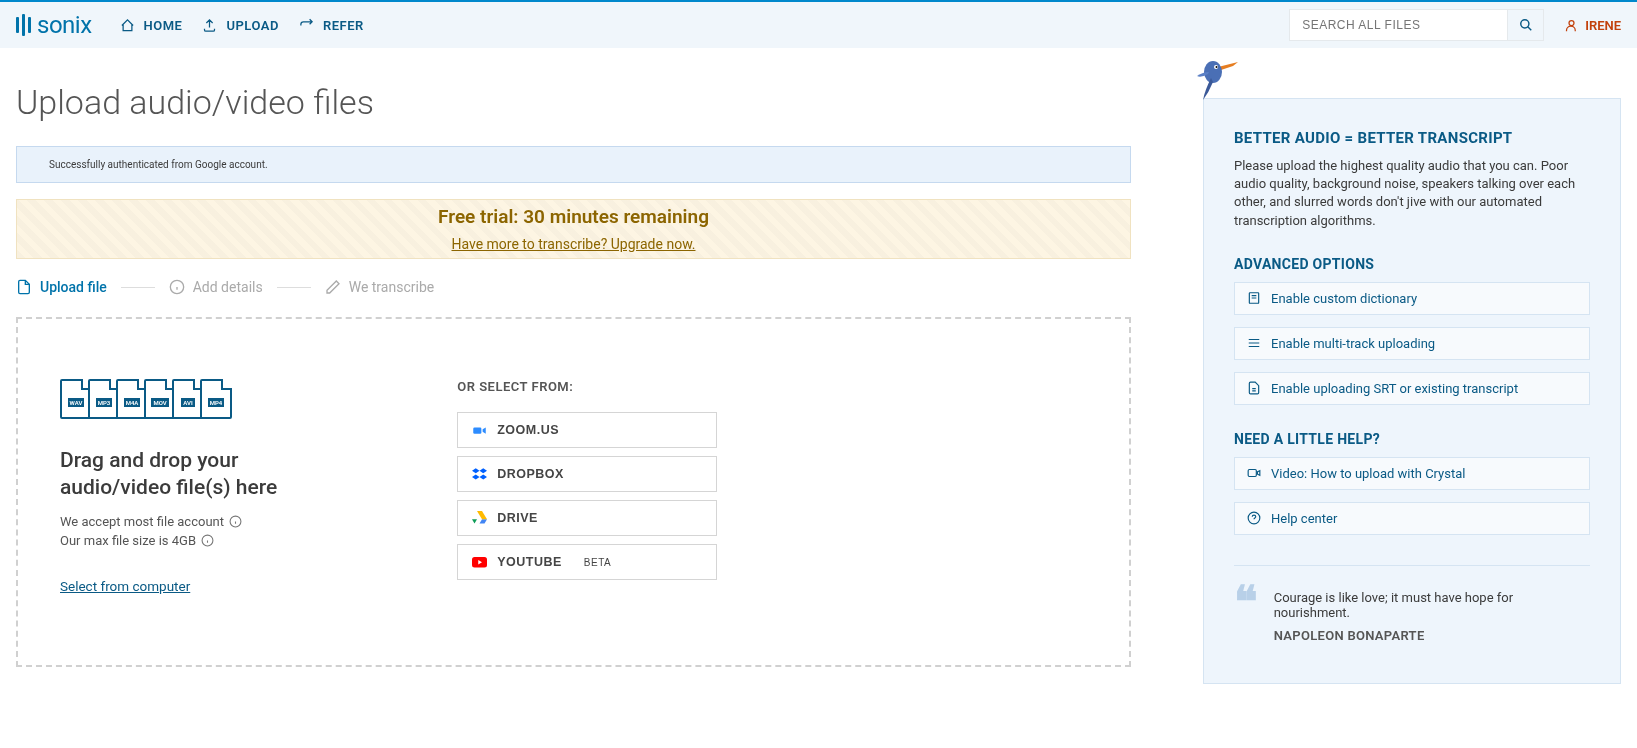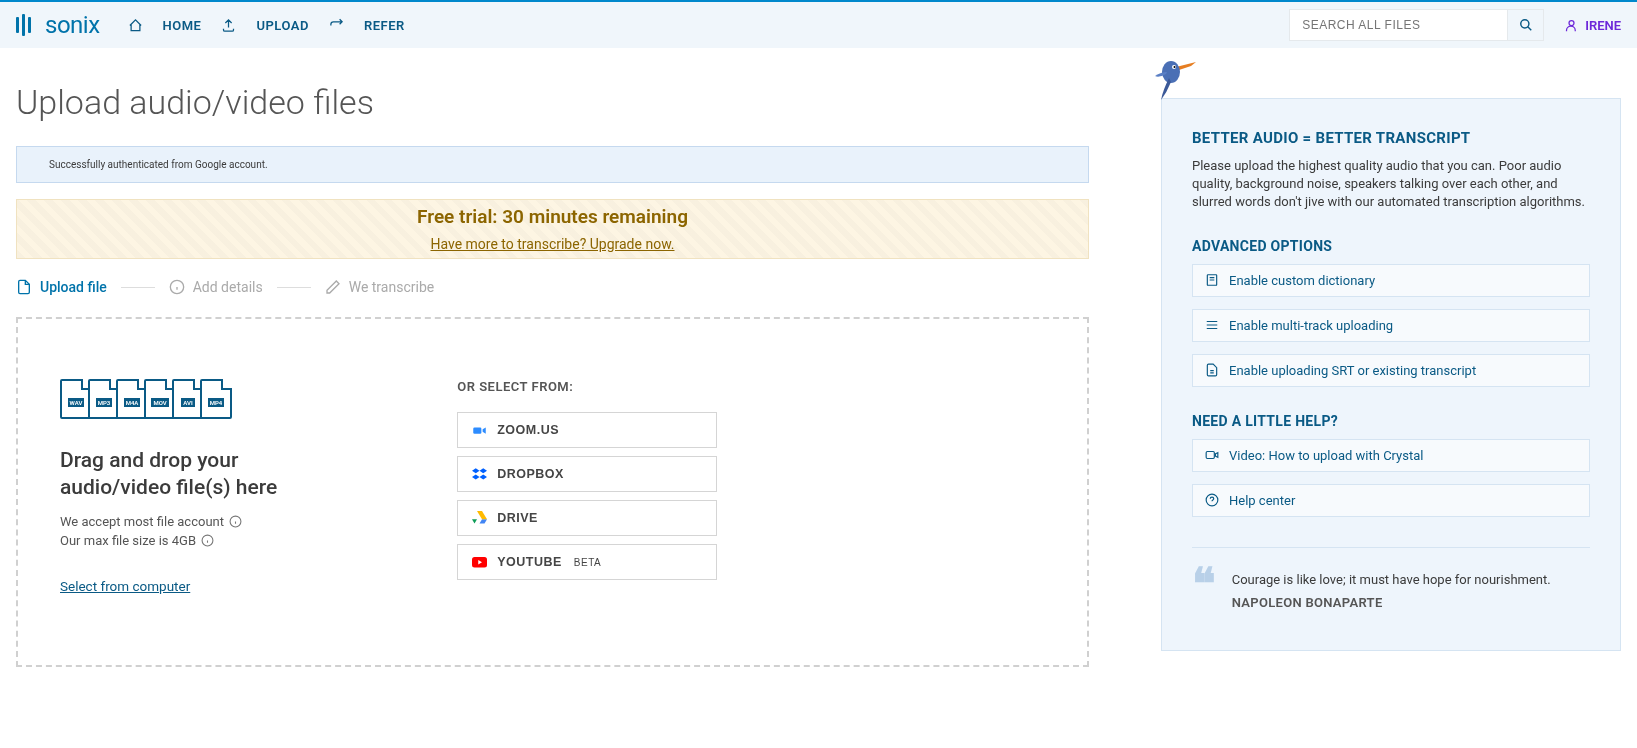--- a/index.html
+++ b/index.html
@@ -1,37 +1,37 @@
 <!DOCTYPE html>
 <html><head>
 <meta charset="utf-8">
 <style>
 * { margin: 0; padding: 0; box-sizing: border-box; }
 body { font-family: -apple-system, BlinkMacSystemFont, "Segoe UI", Roboto, sans-serif; background: #fff; color: #333; }
 
 
 .top-header { border-top: 2px solid #0088cc; background: #f0f6fb; height: 48px; display: flex; align-items: center; padding: 0 16px; }
-.logo { display: flex; align-items: center; color: #0073aa; font-size: 24px; font-weight: 400; letter-spacing: -0.5px; margin-right: 28px; cursor: pointer; gap: 8px; }
+.logo { display: flex; align-items: center; color: #0073aa; font-size: 24px; font-weight: 400; letter-spacing: -0.5px; margin-right: 28px; cursor: pointer; }
 .logo-bars { display: inline-flex; gap: 3px; margin-right: 6px; align-items: center; }
 .logo-bar { width: 3px; background: #0073aa; border-radius: 1px; }
 .logo-bar:nth-child(1) { height: 16px; }
 .logo-bar:nth-child(2) { height: 22px; }
 .logo-bar:nth-child(3) { height: 16px; }
 .nav-links { display: flex; gap: 20px; }
-.nav-link { display: flex; align-items: center; gap: 20px; color: #0a5a85; font-size: 13px; font-weight: 600; text-decoration: none; letter-spacing: 0.5px; cursor: pointer; }
+.nav-link { display: flex; align-items: center; gap: 9px; color: #0a5a85; font-size: 13px; font-weight: 600; text-decoration: none; letter-spacing: 0.5px; cursor: pointer; }
 .nav-link svg { width: 15px; height: 15px; }
 .header-right { margin-left: auto; display: flex; align-items: center; gap: 0; }
 .search-input { width: 219px; height: 32px; border: 1px solid #e5e9ec; font-size: 12px; padding: 0 12px; color: #666; letter-spacing: 0.5px; }
 .search-btn { width: 36px; height: 32px; background: #f0f6fb; border: 1px solid #e5e9ec; border-left: none; display: flex; align-items: center; justify-content: center; cursor: pointer; color: #0a5a85; }
-.user-link { display: flex; align-items: center; gap: 6px; color: #6d28d9; font-size: 13px; font-weight: 600; margin-left: 20px; cursor: pointer; }
+.user-link { display: flex; align-items: center; gap: 6px; color: #c2410c; font-size: 13px; font-weight: 600; margin-left: 20px; cursor: pointer; }
 
 
 .container { display: flex; padding: 16px; gap: 72px; max-width: 1637px; justify-content: flex-end; }
 .main-col { flex: 1; min-width: 0; }
-.side-col { width: 460px; position: relative; }
+.side-col { width: 418px; position: relative; }
 
 
 .page-title { font-size: 34px; font-weight: 300; color: #555; margin: 18px 0 24px; }
 
 
 .alert-info { background: #e9f2fb; border: 1px solid #c5d9ef; padding: 12px 32px; font-size: 10px; color: #3b3b3b; margin-bottom: 16px; }
 .alert-trial { background: #fdf5e3; border: 1px solid #f0e2c0; padding: 5px; text-align: center; margin-bottom: 20px;
   background-image: repeating-linear-gradient(45deg, rgba(0,0,0,0.02) 0, rgba(0,0,0,0.02) 6px, transparent 6px, transparent 12px); }
 .trial-title { font-size: 19px; font-weight: 600; color: #8c6500; margin-bottom: 6px; }
 .trial-link { font-size: 14px; color: #8c6500; text-decoration: underline; cursor: pointer; }
@@ -53,21 +53,21 @@
 .file-icon::before { content: ''; position: absolute; top: -2px; right: -2px; width: 9px; height: 9px; background: #fff; border-left: 2px solid #0a5a85; border-bottom: 2px solid #0a5a85; }
 .file-icon span { background: #0a5a85; color: #fff; padding: 1px 2px; font-size: 6px; }
 .drop-title { font-size: 21px; font-weight: 500; color: #3b3b3b; line-height: 1.3; margin-bottom: 12px; }
 .drop-sub { font-size: 13px; color: #555; margin-bottom: 4px; display: flex; align-items: center; gap: 5px; }
 .drop-sub svg { width: 13px; height: 13px; stroke: #777; }
 .select-computer { display: inline-block; font-size: 13.5px; color: #0a5a85; text-decoration: underline; margin-top: 26px; cursor: pointer; }
 
 .drop-right { flex: 1; max-width: 300px; margin-left: 120px; }
 .or-label { font-size: 13px; font-weight: 600; color: #555; letter-spacing: 0.5px; margin-bottom: 18px; }
 .src-btn { display: flex; align-items: center; gap: 10px; width: 260px; height: 36px; border: 1px solid #d5d5d5; background: #fff; padding: 16px 14px; font-size: 12.5px; font-weight: 600; color: #454545; letter-spacing: 0.5px; margin-bottom: 8px; cursor: pointer; }
-.src-btn .beta { font-size: 10px; font-weight: 400; vertical-align: super; margin-left: 2px; }
+.src-btn .beta { font-size: 10px; font-weight: 400; vertical-align: super; margin-left: 12px; }
 .src-icon { width: 15px; height: 15px; display: inline-flex; align-items: center; justify-content: center; }
 
 
 .bird { position: absolute; top: -12px; left: -20px; width: 60px; height: 50px; }
 .side-panel { background: #eef5fc; border: 1px solid #d5e4f2; padding: 30px 30px 40px; margin-top: 34px; }
 .side-h { font-size: 15px; font-weight: 700; color: #0a5a85; letter-spacing: 0.3px; margin-bottom: 10px; }
 .side-p { font-size: 13px; color: #3b3b3b; line-height: 1.4; margin-bottom: 26px; }
 .side-h2 { font-size: 14px; font-weight: 700; color: #0a5a85; letter-spacing: 0.3px; margin-bottom: 10px; margin-top: 4px; }
 .opt-item { display: flex; align-items: center; gap: 10px; background: #f7fafd; border: 1px solid #d5e4f2; padding: 8px 12px; font-size: 13px; color: #0a5a85; margin-bottom: 12px; cursor: pointer; }
 .opt-item svg { width: 14px; height: 14px; flex-shrink: 0; }

